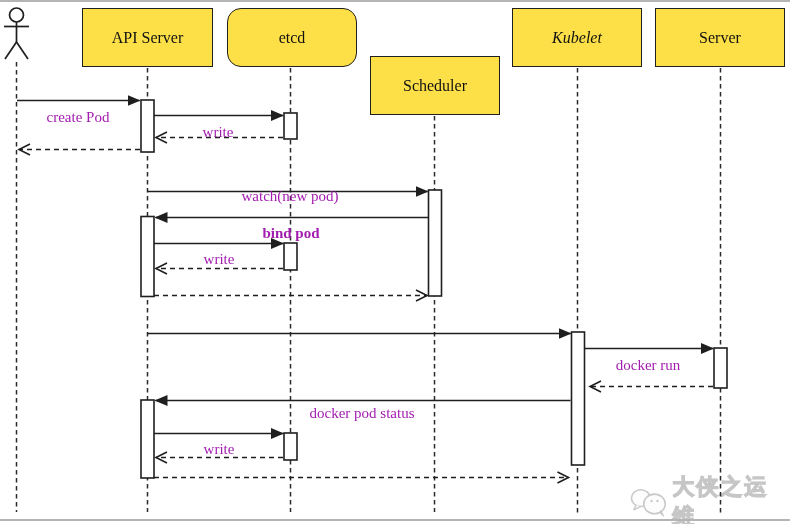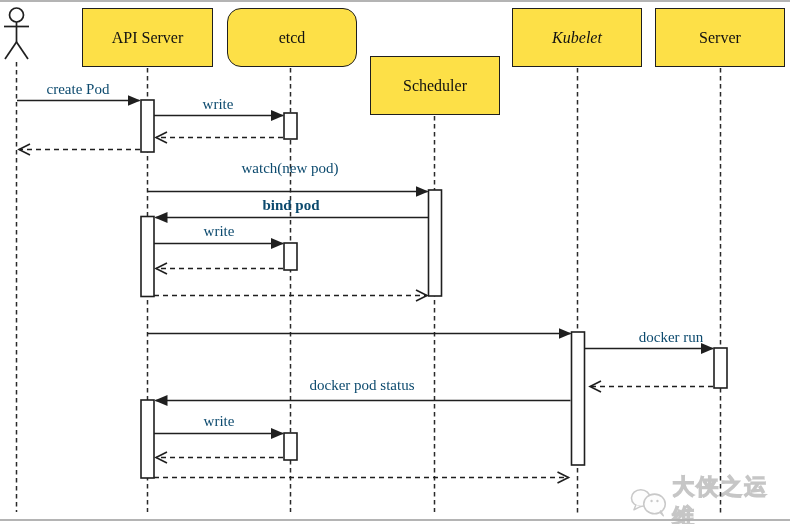--- a/index.html
+++ b/index.html
@@ -21,23 +21,24 @@
     position:absolute;top:8px;height:59px;
     border:1.6px solid #1f1f1f;
     background:#fde047;
     display:flex;align-items:center;justify-content:center;
     font-size:16px;color:#111111;
     box-sizing:border-box;
   }
   .msg-label{
     position:absolute;
     transform:translateX(-50%);
-    font-size:15px;color:#0c4a6e;
+    font-size:15px;color:#a21caf;
     white-space:nowrap;
     background:transparent;
+    margin-top:28px;
   }
   .watermark{
     position:absolute;left:629px;top:472px;
     display:flex;align-items:center;gap:4px;
   }
   .watermark-text{
     font-family:"DejaVu Sans",sans-serif;
     font-size:22px;font-weight:bold;letter-spacing:2px;
     color:#f7f7f7;
     -webkit-text-stroke:1.2px #c6c6c6;
@@ -128,18 +129,18 @@
   <div class="participant-box" style="left:227px;width:130px;border-radius:14px;">etcd</div>
   <div class="participant-box" style="left:370px;width:130px;margin-top:48px;">Scheduler</div>
   <div class="participant-box" style="left:512px;width:130px;font-style:italic;">Kubelet</div>
   <div class="participant-box" style="left:655px;width:130px;">Server</div>
 
   <div class="msg-label" style="left:78px;top:81px;">create Pod</div>
   <div class="msg-label" style="left:218px;top:96px;">write</div>
   <div class="msg-label" style="left:290px;top:160px;font-family:Liberation Serif, serif;">watch(new pod)</div>
   <div class="msg-label" style="left:291px;top:197px;font-weight:bold;">bind pod</div>
   <div class="msg-label" style="left:219px;top:223px;">write</div>
-  <div class="msg-label" style="left:671px;top:329px;text-align:center;">docker run</div>
+  <div class="msg-label" style="left:648px;top:329px;text-align:center;">docker run</div>
   <div class="msg-label" style="left:362px;top:377px;">docker pod status</div>
   <div class="msg-label" style="left:219px;top:413px;">write</div>
 
   <div class="frame-line bottom"></div>
 </div>
 
 </body></html>

